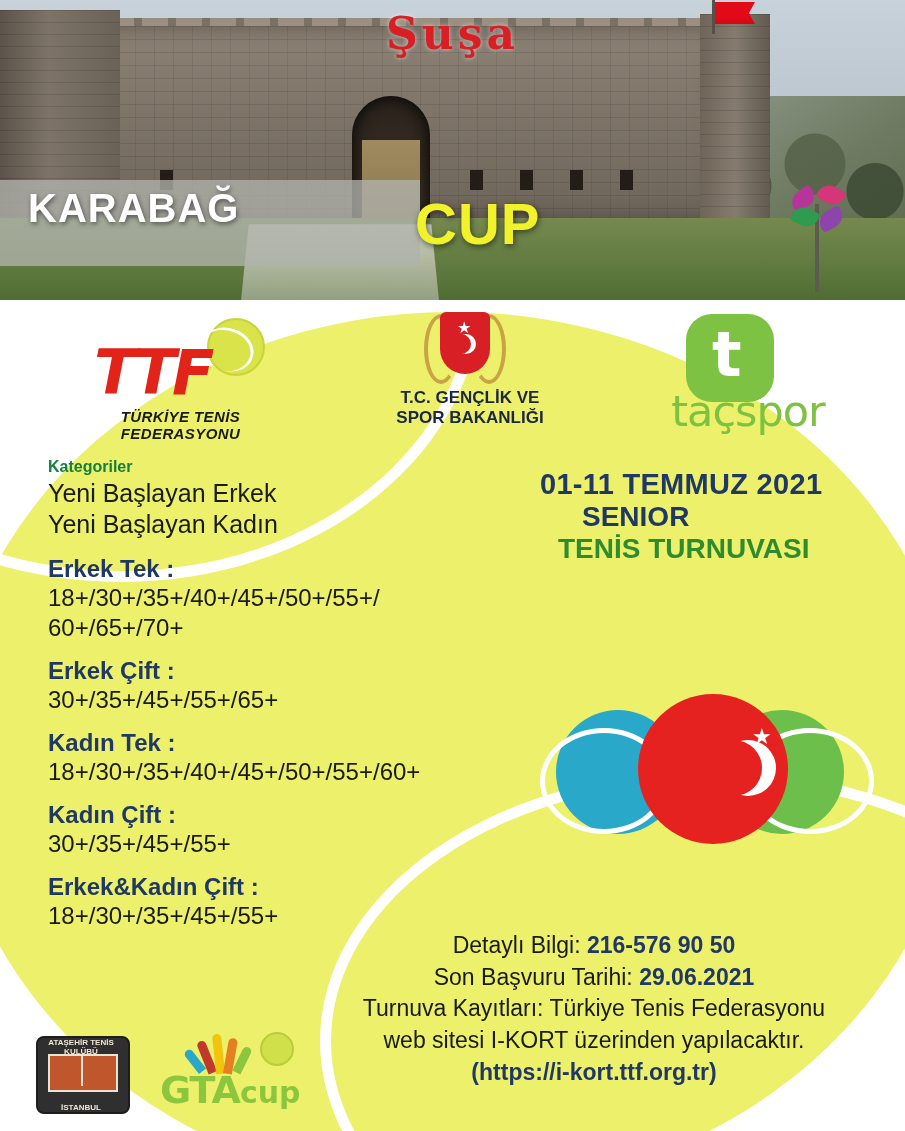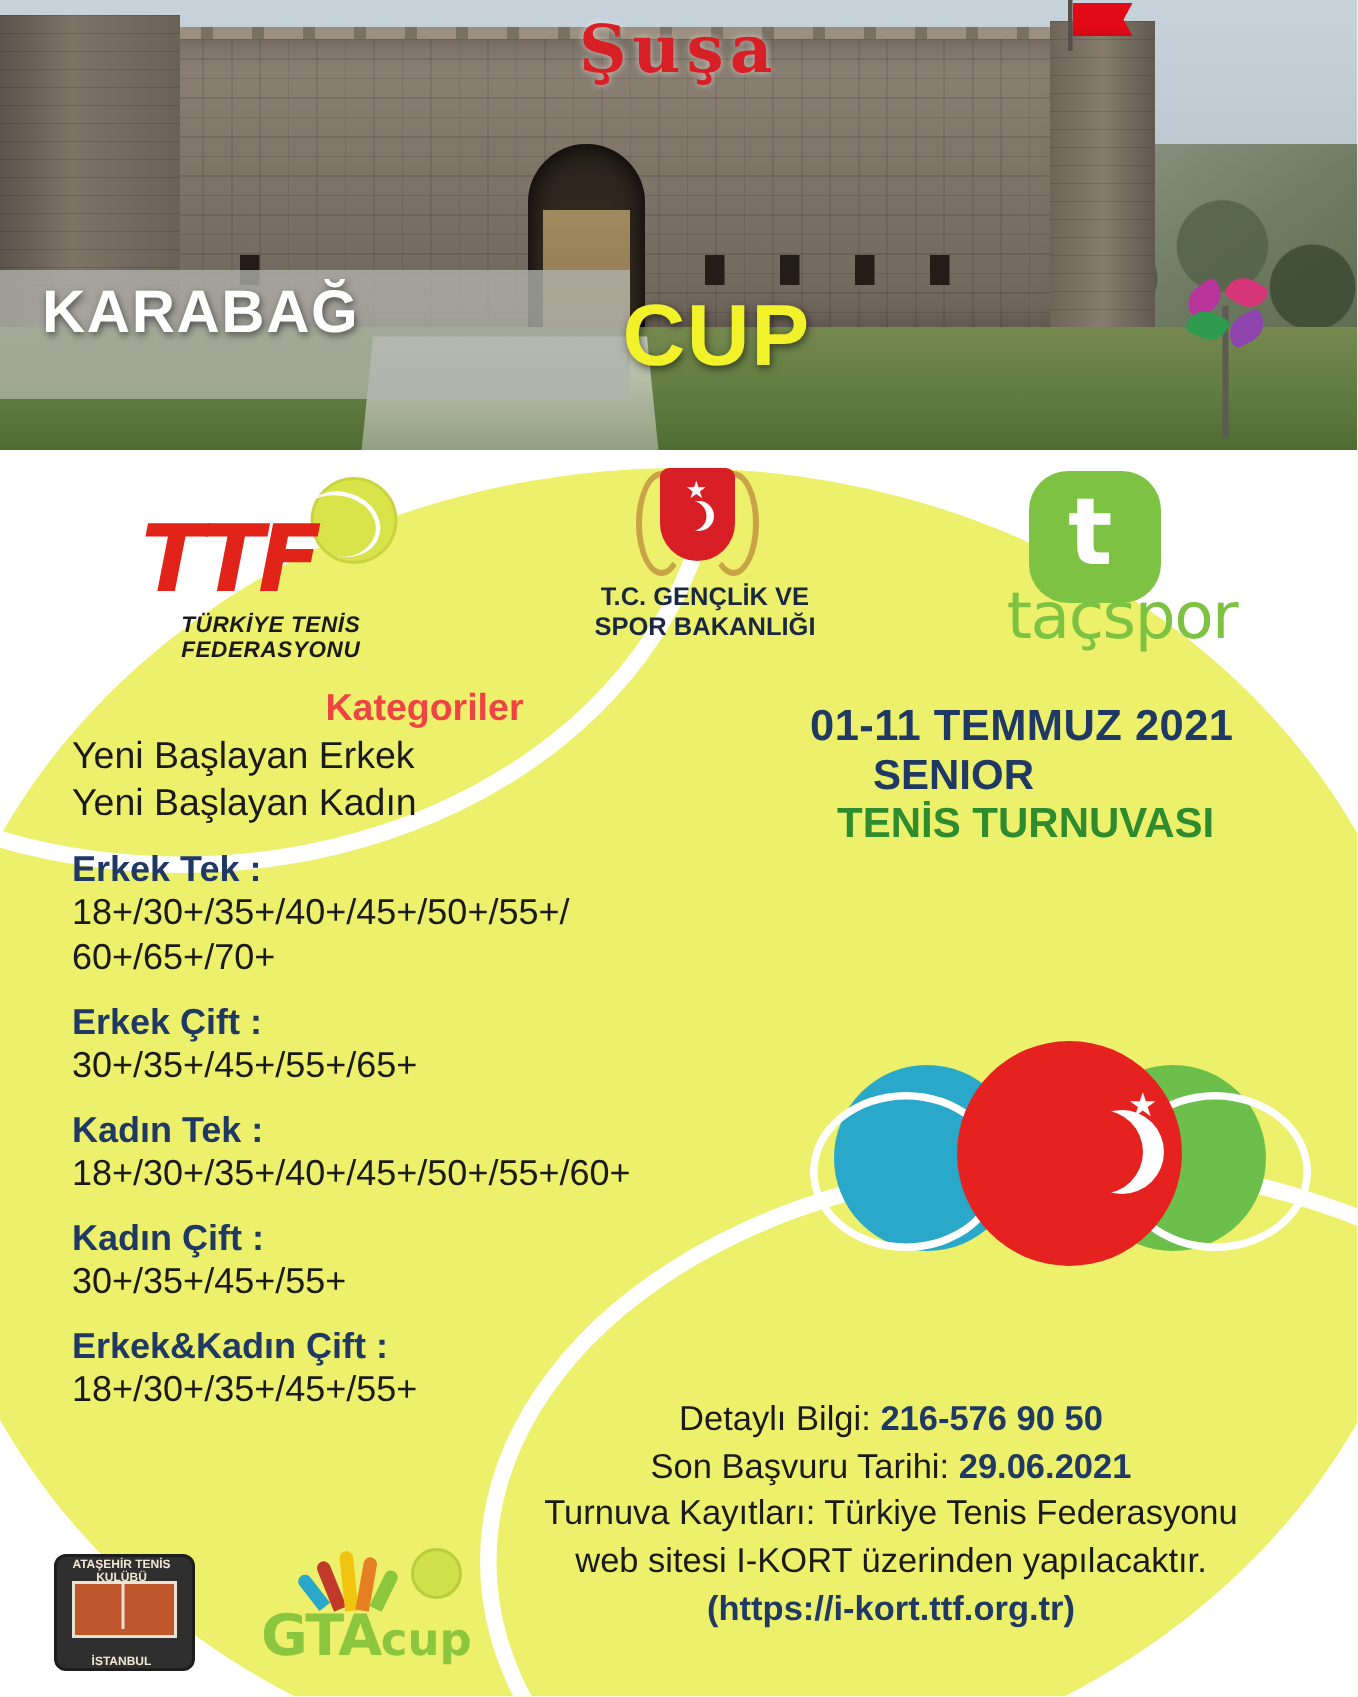--- a/index.html
+++ b/index.html
@@ -259,23 +259,22 @@
   }
   .tac-word {
     position:absolute; left: 0; top: 72px; width: 200px; text-align:center;
     font-family: "DejaVu Sans", sans-serif;
     font-size: 43px; color: #7dc242; letter-spacing: -1px;
   }
 
   
   .cats { position: absolute; left: 48px; top: 158px; width: 470px; }
   .cats .head {
-    font-size: 25px; font-weight: bold; color: #ef4444;
+    font-size: 16px; font-weight: bold; color: #15803d;
     margin: 0 0 2px 0;
-    text-align: center;
   }
   .cats .plain {
     font-size: 25px; color: #1a1a1a; line-height: 1.25;
   }
   .cats .sub {
     font-size: 24px; font-weight: bold; color: #1f3864;
     margin-top: 14px;
   }
   .cats .vals {
     font-size: 24px; color: #1a1a1a; line-height: 1.25;
@@ -334,21 +333,21 @@
     background:#e9e3d6;
   }
   .atk-logo .tt {
     position:absolute; left: 0; top: 2px; width: 90px; text-align:center;
     font-size: 8px; font-weight: bold; color: #f0e6d2;
   }
   .atk-logo .bb {
     position:absolute; left: 0; bottom: 4px; width: 90px; text-align:center;
     font-size: 8px; font-weight: bold; color: #f0e6d2;
   }
-  .gta-logo { position:absolute; left: 174px; top: 728px; width: 170px; height: 92px; }
+  .gta-logo { position:absolute; left: 160px; top: 728px; width: 170px; height: 92px; }
   .gta-fan { position:absolute; left: 28px; top: 0; width: 70px; height: 46px; }
   .fan-p { position:absolute; bottom:0; width: 9px; border-radius: 5px 5px 0 0; }
   .gta-word {
     position:absolute; left: 0; top: 40px; width: 170px;
     font-size: 38px; font-weight: bold; color: #8cc63f;
     font-family: "DejaVu Sans", sans-serif;
     letter-spacing: -1px;
   }
   .gta-word .cup {
     position: static;

